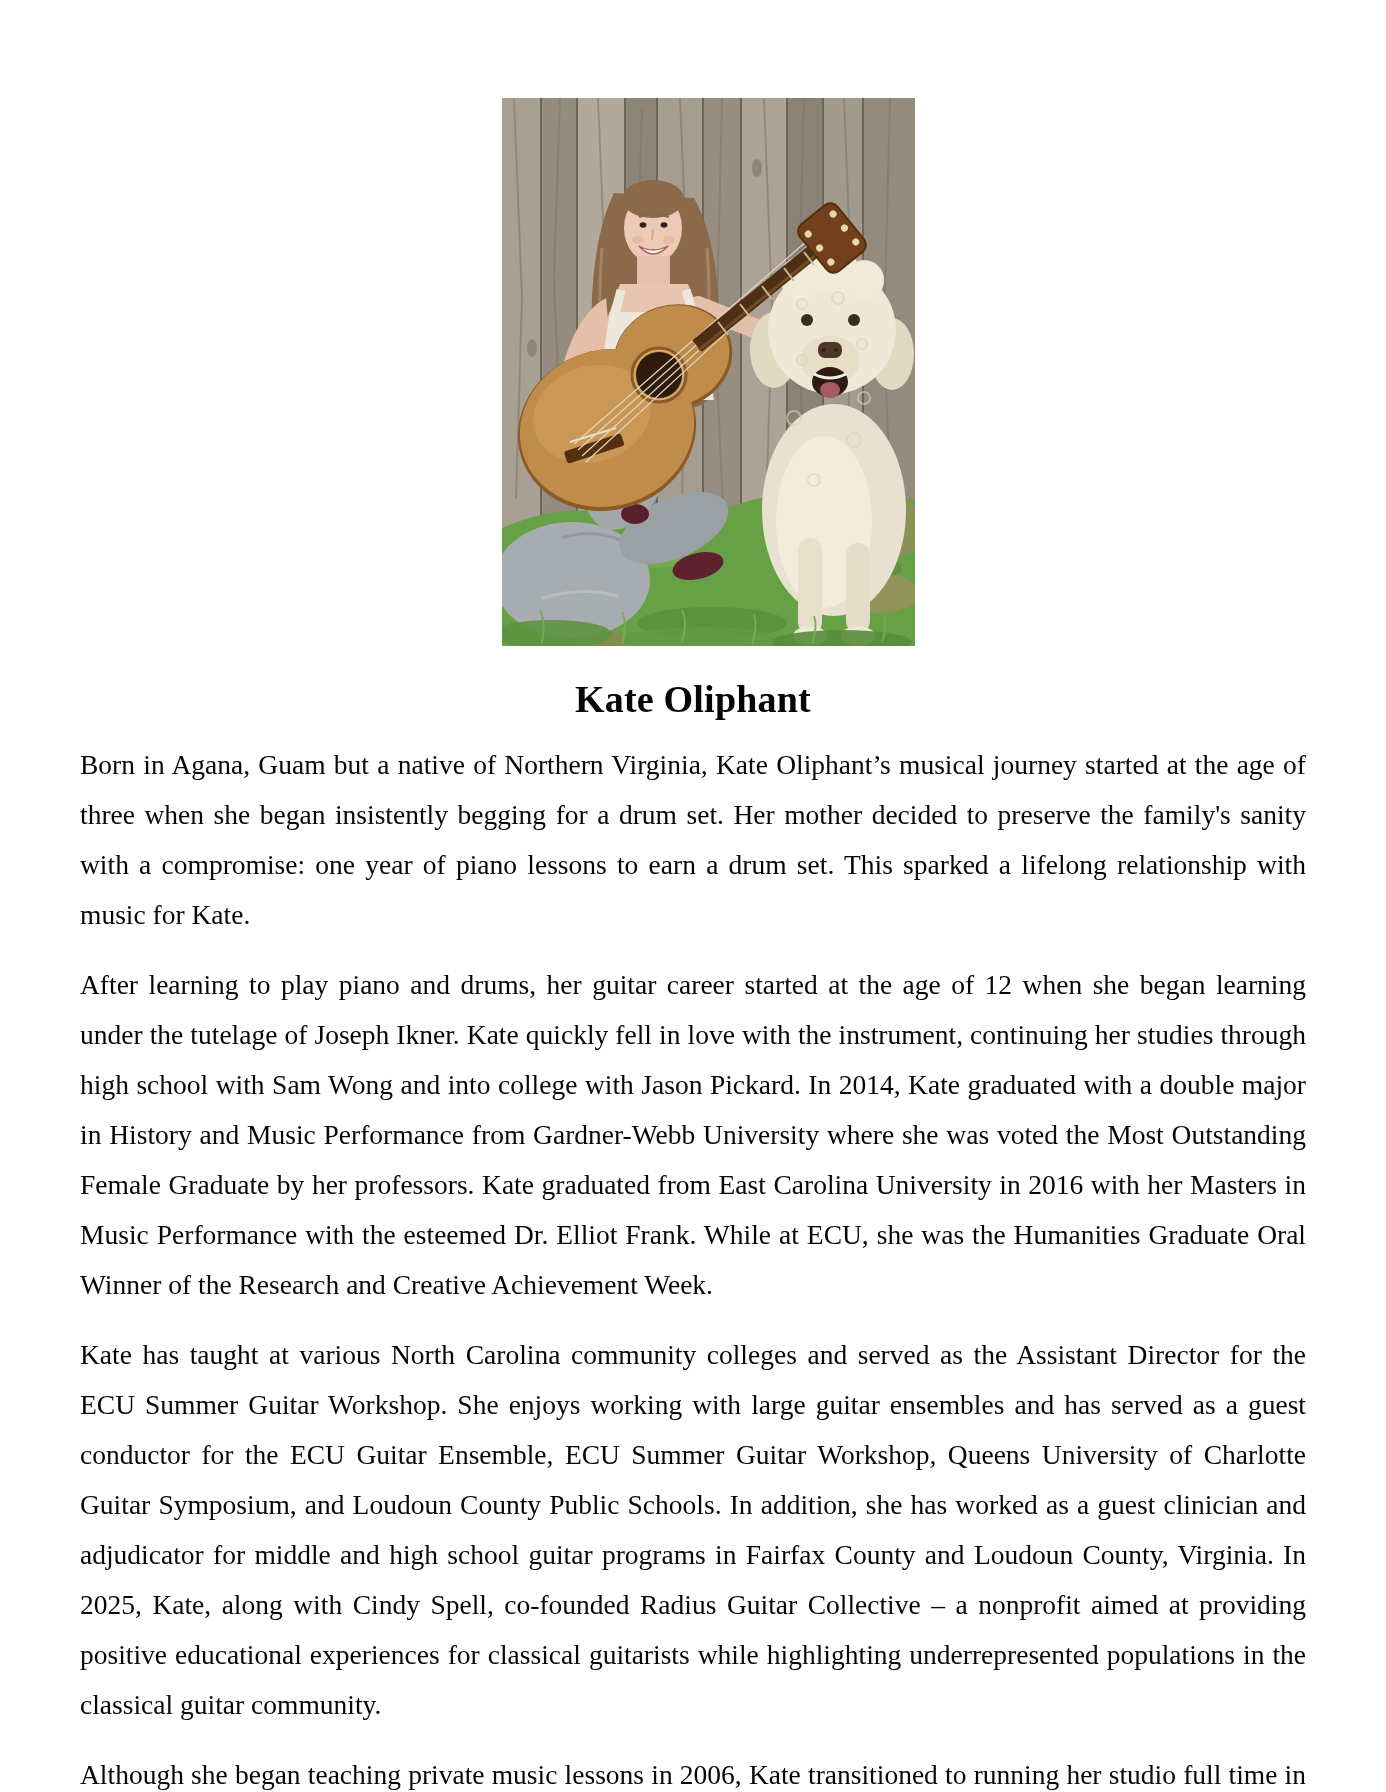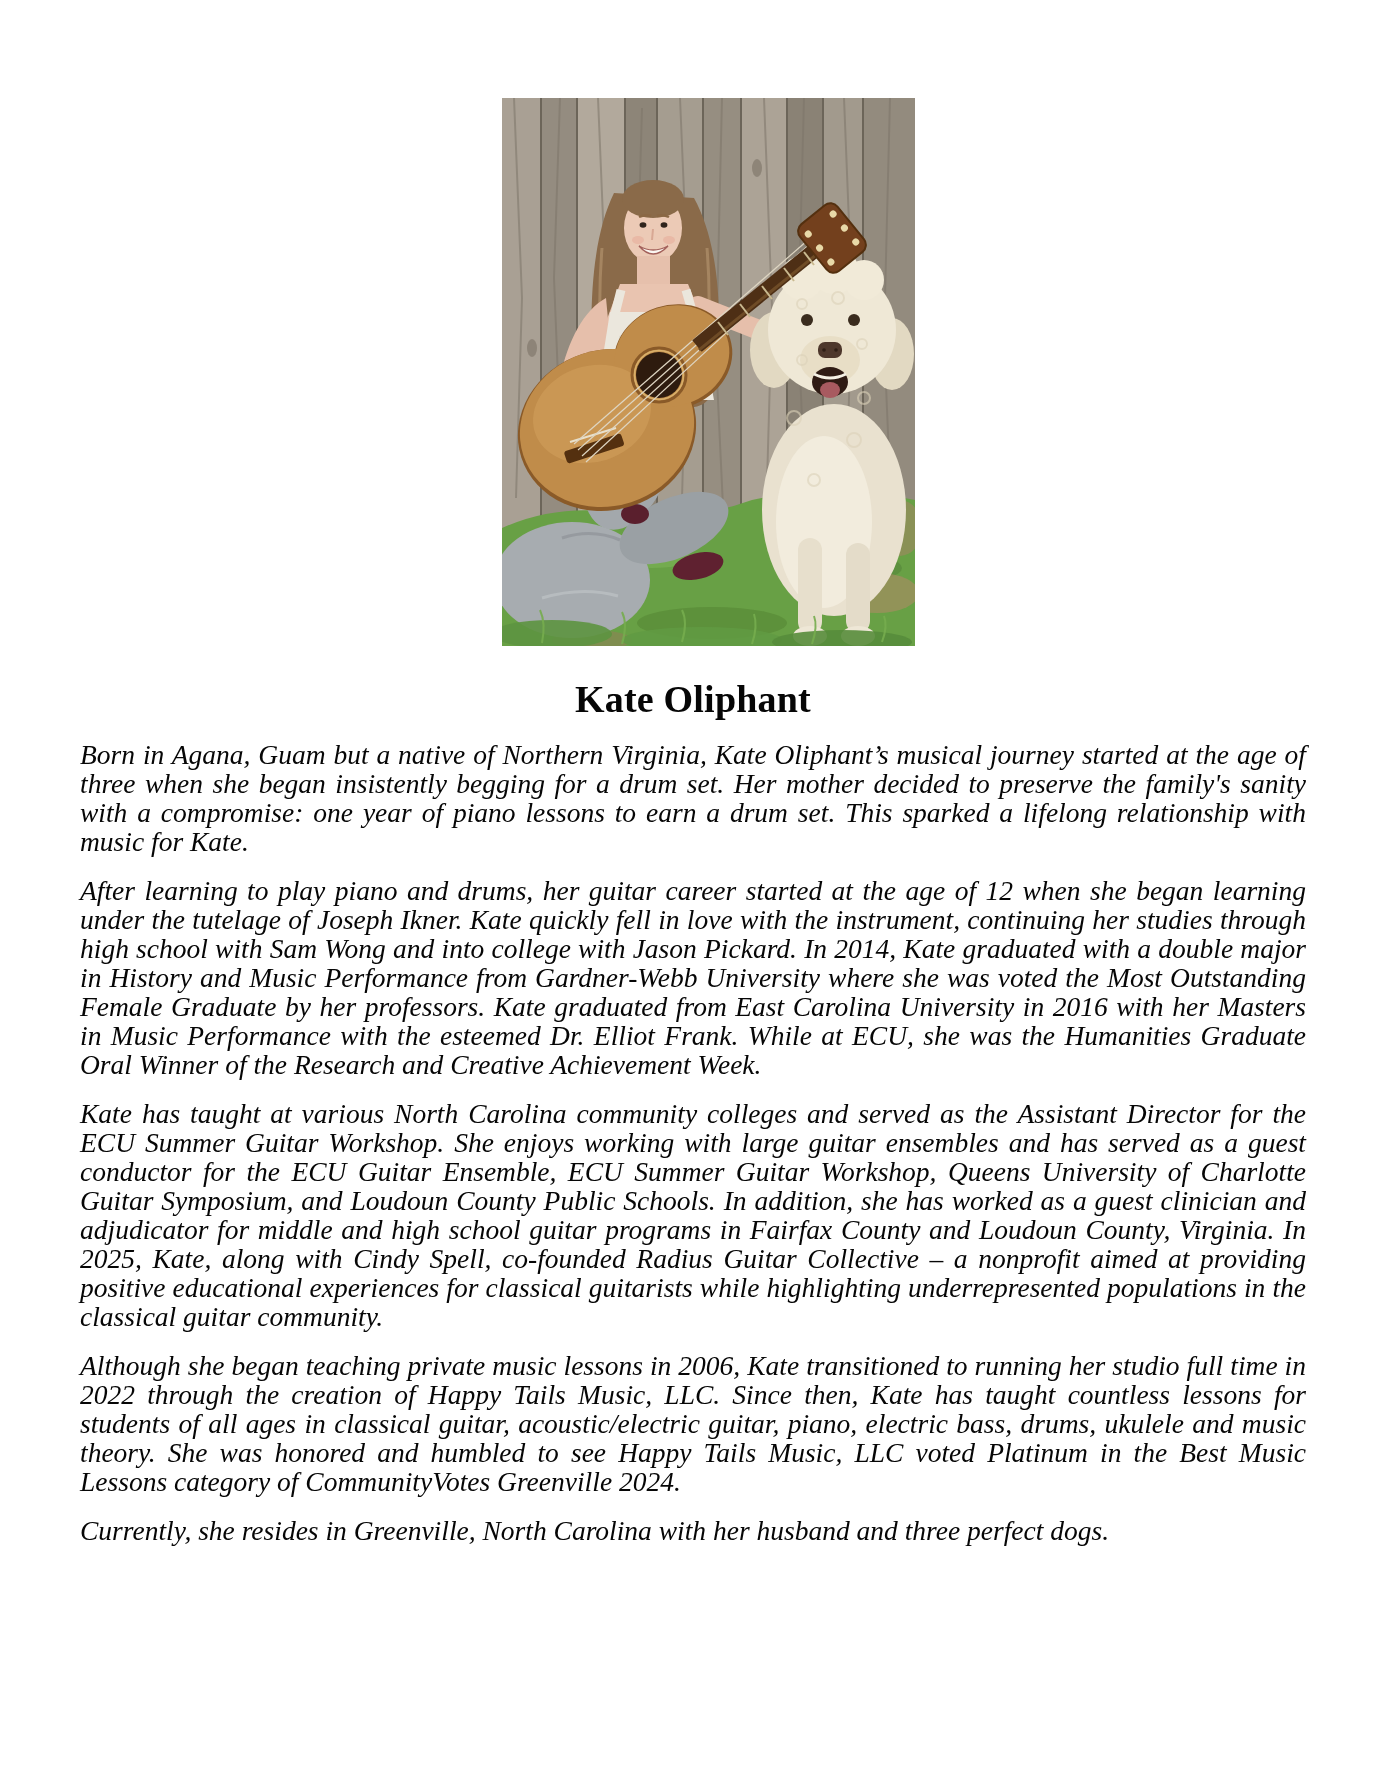--- a/index.html
+++ b/index.html
@@ -28,24 +28,23 @@
   h1.title {
     margin: 34px 0 0 0;
     font-size: 38px;
     line-height: 38px;
     font-weight: bold;
     text-align: center;
     letter-spacing: 0.2px;
   }
   .bio p {
     font-size: 27.5px;
-    line-height: 29px;
+    line-height: 50px;
     text-align: justify;
     margin: 20px 0 0 0;
-    font-style: italic;
   }
   .bio p:first-child { margin-top: 22px; }
 </style>
 </head>
 <body>
 
 <div class="page">
 
   <figure class="photo">
     <svg width="413" height="548" viewBox="0 0 413 548" role="img" aria-label="Kate Oliphant kneeling on grass holding a classical guitar beside a cream-colored doodle dog in front of a weathered wooden fence">

